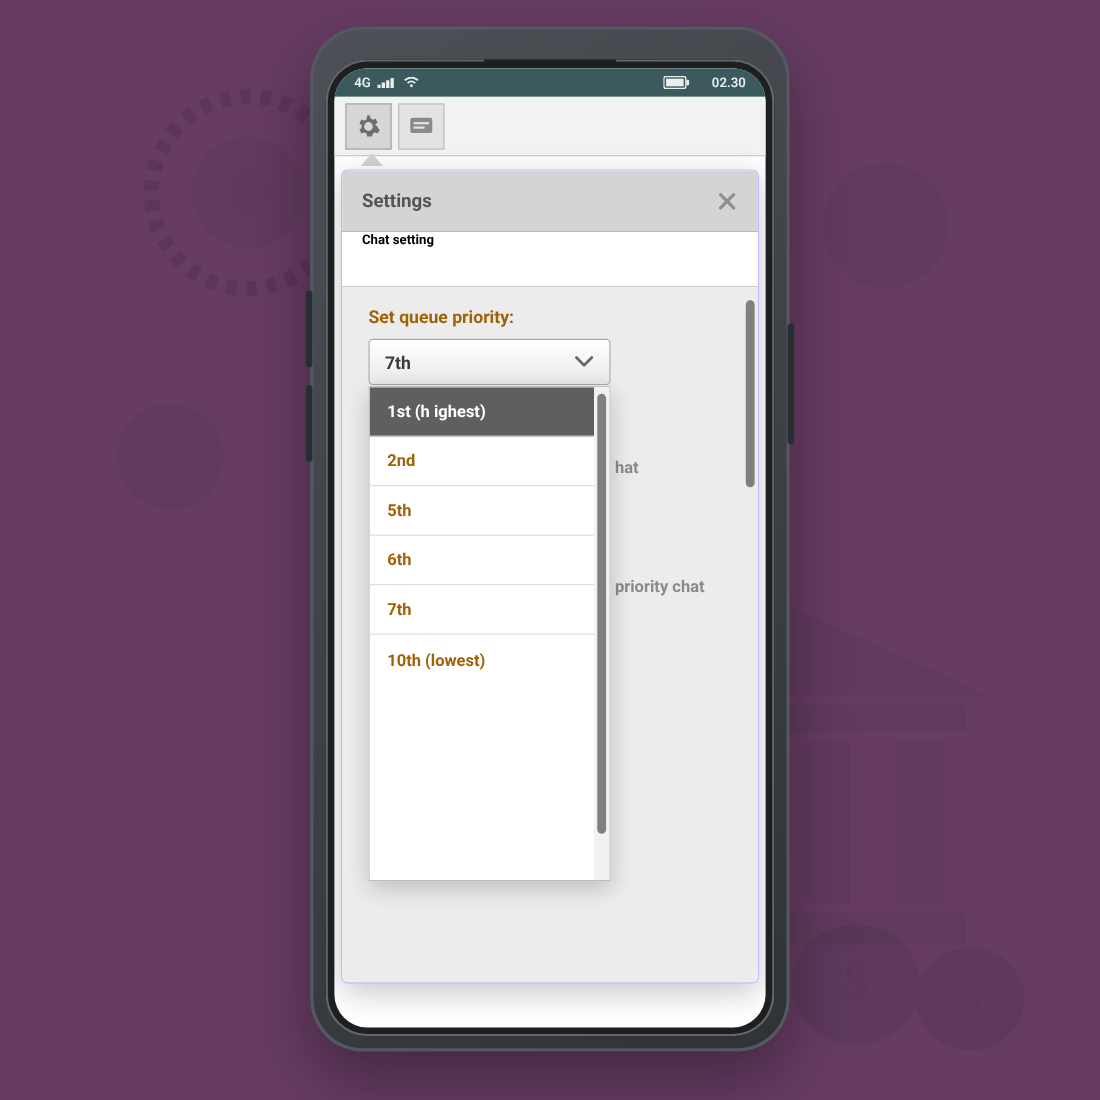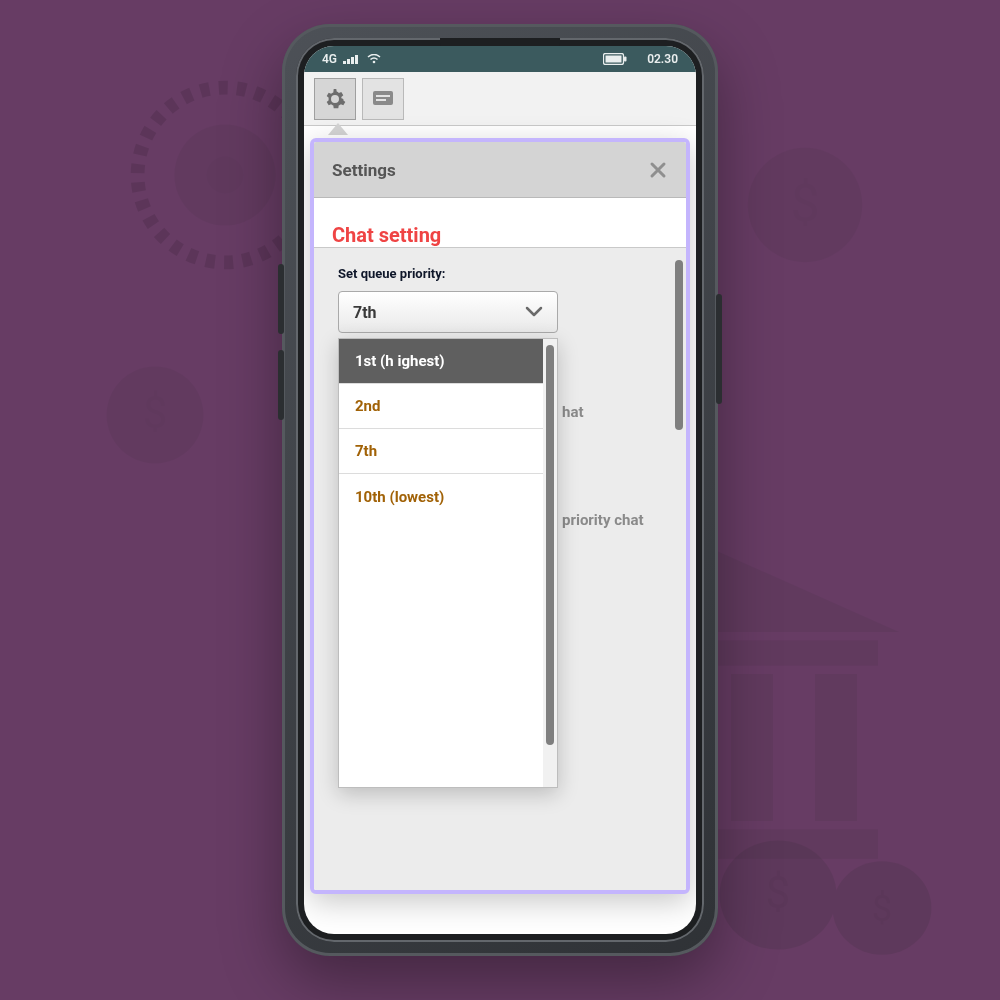--- a/index.html
+++ b/index.html
@@ -25,21 +25,21 @@
   .deco.coin1{left:100px;top:360px;width:110px;height:110px;}
   .deco.bank{left:500px;top:520px;width:420px;height:350px;opacity:.12;}
   .deco.dollars{left:740px;top:140px;width:130px;height:130px;}
   .deco.bags{right:40px;bottom:40px;width:260px;height:260px;opacity:.18;}
 
   
   .phone{position:absolute;left:282px;top:24px;width:436px;height:932px;
          border-radius:48px;background:linear-gradient(145deg,#4d5157,#2f3236);
          box-shadow:0 25px 60px rgba(0,0,0,.35),inset 0 0 0 3px #55595e;}
   .phone-inner{position:absolute;inset:14px;border-radius:38px;background:#1d1f21;
-               box-shadow:inset 0 0 0 2px #63676c;overflow:hidden;}
+               box-shadow:inset 0 0 0 2px #63676c;overflow:hidden;margin-top:16px;}
   .screen{position:absolute;inset:8px;border-radius:30px;background:white;overflow:hidden;}
   .side-btn{position:absolute;width:6px;border-radius:3px;background:#2b2e31;}
   .side-btn.l1{left:-4px;top:240px;height:70px;}
   .side-btn.l2{left:-4px;top:326px;height:70px;}
   .side-btn.r1{right:-4px;top:270px;height:110px;}
   .speaker{position:absolute;top:-1px;left:50%;transform:translateX(-50%);
            width:120px;height:20px;background:#1d1f21;border-radius:0 0 14px 14px;}
 
   
   .statusbar{height:26px;background:var(--statusbar);color:#e9eeee;
@@ -54,29 +54,29 @@
   .tool-btn{width:42px;height:42px;background:#e3e3e3;border:1px solid #b9b9b9;
             display:flex;align-items:center;justify-content:center;color:#6d6d6d;}
   .tool-btn.active{background:#d6d6d6;border-color:#9f9f9f;}
   .tool-pointer{position:absolute;left:24px;bottom:-10px;width:0;height:0;
                 border-left:10px solid transparent;border-right:10px solid transparent;
                 border-bottom:12px solid var(--panel-head);}
 
   
   .panel{position:absolute;left:6px;right:6px;top:92px;bottom:40px;
          background:white;border-radius:6px;box-shadow:0 8px 30px rgba(0,0,0,.22);
-         display:flex;flex-direction:column;overflow:hidden;border:4px solid #c4b5fd;}
+         display:flex;flex-direction:column;overflow:hidden;border:1px solid #c4b5fd;}
   .panel-hd{height:56px;background:var(--panel-head);display:flex;align-items:center;
             justify-content:space-between;padding:0 18px;color:#555;font-size:17px;
             font-weight:700;border-bottom:1px solid #b9b9b9;}
-  .panel-sub{height:50px;background:white;display:flex;align-items:flex-end;padding:0 18px;
-             color:#ef4444;font-size:20px;font-weight:700;border-bottom:1px solid var(--border);}
+  .panel-sub{height:50px;background:white;display:flex;align-items:flex-start;padding:0 18px;
+             color:#000000;font-size:12px;font-weight:700;border-bottom:1px solid var(--border);}
   .panel-body{flex:1;background:var(--panel-grey);position:relative;padding:18px 24px;overflow:hidden;}
 
-  .lbl{color:#0f172a;font-size:13px;font-weight:700;margin-bottom:10px;}
+  .lbl{color:#a16207;font-size:16px;font-weight:700;margin-bottom:10px;}
 
   .select{width:220px;height:42px;background:linear-gradient(#fff,#e9e9e9);
           border:1px solid #a9a9a9;border-radius:4px;display:flex;align-items:center;
           justify-content:space-between;padding:0 14px;color:#3a3a3a;font-weight:700;font-size:16px;}
 
   
   .dropdown{position:absolute;left:24px;top:90px;width:220px;height:450px;
             background:white;border:1px solid #bdbdbd;box-shadow:0 6px 20px rgba(0,0,0,.2);
             display:flex;overflow:hidden;}
   .dropdown-items{flex:1;overflow:hidden;}
@@ -201,20 +201,22 @@
             </svg>
           </div>
 
           <span class="bg-option" style="left:248px;top:155px;">hat</span>
           <span class="bg-option" style="left:248px;top:263px;">priority chat</span>
 
           <div class="dropdown">
             <div class="dropdown-items" id="dd-items">
                 <div class="dd-item hl">1st (h ighest)</div>
                 <div class="dd-item">2nd</div>
+                <div class="dd-item">5th</div>
+                <div class="dd-item">6th</div>
                 <div class="dd-item">7th</div>
                 <div class="dd-item">10th (lowest)</div>
               </div>
             <div class="dd-scroll">
               <div class="thumb"></div>
             </div>
           </div>
         </div>
       </div>
 

